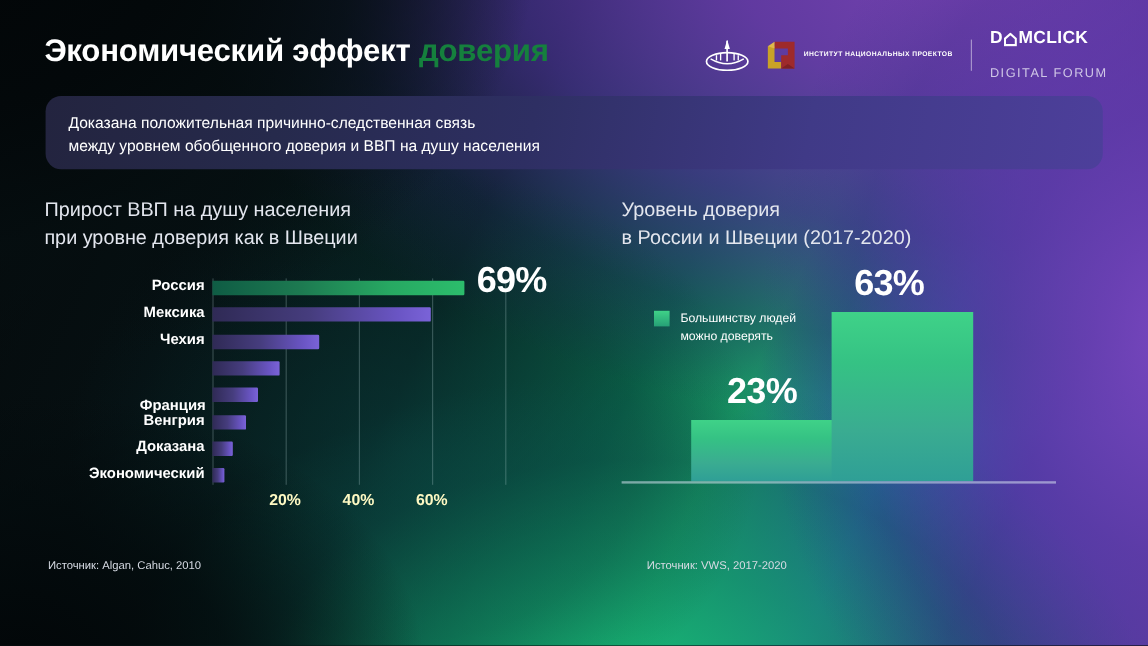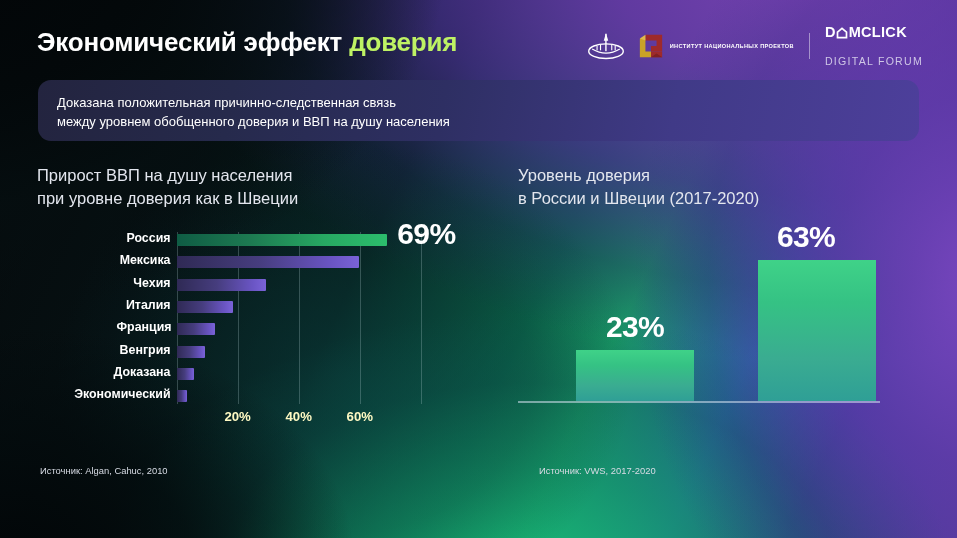--- a/index.html
+++ b/index.html
@@ -47,21 +47,21 @@
   }
 
   #page { position:absolute; inset:0; z-index:2; }
 
   
   .title {
     position:absolute; left:37px; top:27px;
     font-size:26px; font-weight:bold; color:#ffffff; letter-spacing:-0.2px;
     white-space:nowrap;
   }
-  .title .accent { color:#bef264; }
+  .title .accent { color:#15803d; }
 
   .logos {
     position:absolute; right:34px; top:28px;
     display:flex; align-items:center; gap:13px; height:36px;
   }
   .logo-dish { width:38px; height:32px; }
   .logo-inp { display:flex; align-items:center; gap:6px; }
   .inp-mark { width:26px; height:26px; }
   .inp-text {
     font-size:5.6px; font-weight:bold; color:#ffffff;
@@ -234,25 +234,24 @@
         </div>
         <div class="l-row" style="left: 176.5px; top: 256.3px; width: 300px;">
           <div class="l-label" style="right: 306px;">Мексика</div>
           <div class="l-bar purple" style="width: 182.078px;"></div>
         </div>
         <div class="l-row" style="left: 176.5px; top: 278.6px; width: 300px;">
           <div class="l-label" style="right: 306px;">Чехия</div>
           <div class="l-bar purple" style="width: 89.206px;"></div>
         </div>
         <div class="l-row" style="left: 176.5px; top: 300.9px; width: 300px;">
-          <div class="l-label" style="right: 306px;">Италия</div>
           <div class="l-bar purple" style="width: 56.212px;"></div>
         </div>
         <div class="l-row" style="left: 176.5px; top: 323.2px; width: 300px;">
-          <div class="l-label" style="right: 305px;">Франция</div>
+          <div class="l-label" style="right: 305px; margin-top: 11px;">Франция</div>
           <div class="l-bar purple" style="width: 38.493px;"></div>
         </div>
         <div class="l-row" style="left: 176.5px; top: 345.5px; width: 300px;">
           <div class="l-label" style="right: 306px;">Венгрия</div>
           <div class="l-bar purple" style="width: 28.106px;"></div>
         </div>
         <div class="l-row" style="left: 176.5px; top: 367.8px; width: 300px;">
           <div class="l-label" style="right: 306px;">Доказана</div>
           <div class="l-bar purple" style="width: 17.108px;"></div>
         </div>
@@ -268,24 +267,29 @@
         <div class="l-tick" style="left: 359.8px;">60%</div>
       </div>
   </div>
 
   <div class="rchart">
     <div id="r-cols">
         <div class="r-col" style="left: 576px; top: 200px; width: 118px; height: 201px;">
           <div class="r-bar" style="left: 0px; width: 118px; height: 51.4762px;"></div>
           <div class="r-value" style="top: 109.524px;">23%</div>
         </div>
-        <div class="r-col" style="left: 758px; top: 200px; width: 96px; height: 201px;">
+        <div class="r-col" style="left: 693px; top: 200px; width: 96px; height: 201px;">
           <div class="r-bar" style="left: 0px; width: 118px; height: 141px;"></div>
           <div class="r-value" style="top: 20px;">63%</div>
         </div>
       </div>
     <div class="r-base"></div>
+    <div class="legend">
+      <div class="legend-swatch"></div>
+      <div class="legend-text">Большинству людей
+можно доверять</div>
+    </div>
   </div>
 
   <div class="source left">Источник: Algan, Cahuc, 2010</div>
   <div class="source right">Источник: VWS, 2017-2020</div>
 
 </div>
 
 </body></html>

